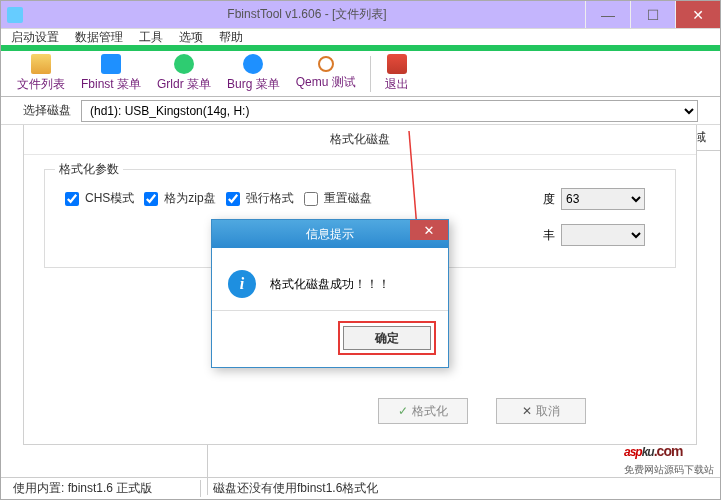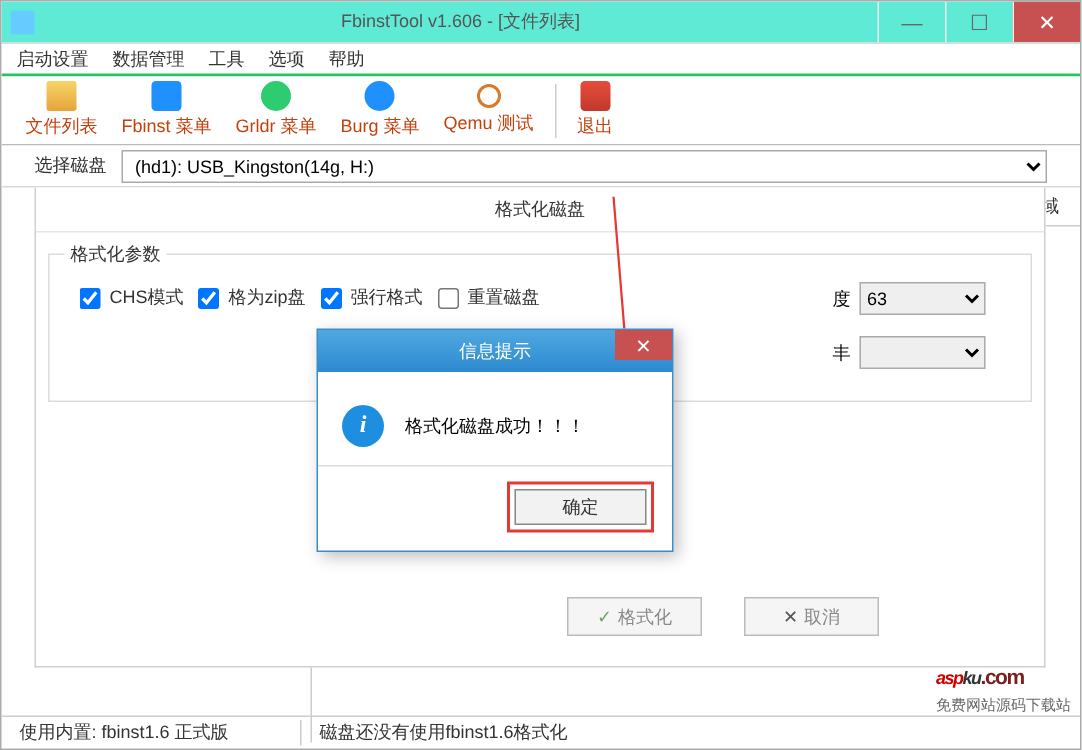--- a/index.html
+++ b/index.html
@@ -1,47 +1,47 @@
 <!DOCTYPE html>
 <html><head>
 <meta charset="utf-8">
 <style>
 * { box-sizing: border-box; margin: 0; padding: 0; font-family: "Microsoft YaHei", "SimSun", Arial, sans-serif; font-size: 12px; }
 body { background: #fff; width: 721px; height: 500px; position: relative; overflow: hidden; border: 1px solid #aaa; }
-.titlebar { height: 28px; background: #5eead4; border-bottom: 1px solid #d9d9d9; display: flex; align-items: center; position: relative; }
+.titlebar { height: 28px; background: #c4b5fd; border-bottom: 1px solid #d9d9d9; display: flex; align-items: center; position: relative; }
 .titlebar .ticon { width: 16px; height: 16px; margin: 0 6px; background: #6cf; border-radius: 2px; }
 .titlebar .ttl { flex: 1; text-align: center; color: #555; }
 .winbtns { display: flex; height: 100%; }
 .winbtns div { width: 45px; display: flex; align-items: center; justify-content: center; font-size: 14px; color: #666; border-left: 1px solid #eee; }
 .winbtns .close { background: #c75050; color: #fff; }
-.menubar { height: 22px; background: #fff; border-bottom: 2px solid #22c55e; display: flex; align-items: center; padding-left: 10px; }
+.menubar { height: 22px; background: #fff; border-bottom: 6px solid #22c55e; display: flex; align-items: center; padding-left: 10px; }
 .menubar span { color: #333; margin-right: 16px; }
 .toolbar { height: 46px; background: #fff; border-bottom: 1px solid #bbb; display: flex; align-items: center; padding-left: 8px; }
-.tbtn { display: flex; flex-direction: column; align-items: center; padding: 2px 8px; color: #c2410c; }
+.tbtn { display: flex; flex-direction: column; align-items: center; padding: 2px 8px; color: #701a75; }
 .tico { width: 20px; height: 20px; margin-bottom: 2px; }
 .ico-folder{ background: linear-gradient(#f7d46a,#e6a43a); border-radius:2px;}
 .ico-disk{ background:#1e90ff;border-radius:3px;}
 .ico-g{ background:#2ecc71;border-radius:50%;}
 .ico-b{ background:#1e90ff;border-radius:50%;}
 .ico-q{ border:2px solid #d97a2a;background:#fff;border-radius:50%;width:16px;height:16px;}
 .ico-exit{ background:linear-gradient(#e74c3c,#c0392b);border-radius:3px;}
 .tsep { width: 1px; height: 36px; background: #ccc; margin: 0 6px; }
 .diskrow { height: 28px; display: flex; align-items: center; padding: 0 22px; border-bottom: 1px solid #d9d9d9; background: #fff; }
 .diskrow label { margin-right: 10px; color: #333; }
 .diskrow select { flex: 1; height: 22px; border: 1px solid #aaa; background: #fff; padding: 0 4px; }
 .workspace { position: relative; height: 370px; display: flex; }
 .leftpane { width: 207px; border-right: 1px solid #ccc; height: 100%; }
 .rightpane { flex: 1; display: flex; flex-direction: column; }
 .colhead { height: 26px; display: flex; align-items: center; border-bottom: 1px solid #ccc; }
 .colhead span { padding: 0 8px; color: #333; }
 .colhead span:not(:last-child){border-right:1px solid #e0e0e0;height:100%;display:flex;align-items:center;}
 .ch-name{flex:1;} .ch-size{width:90px;justify-content:flex-end;} .ch-date{width:80px;} .ch-area{width:70px;}
 .dlg-format { position: absolute; left: 22px; top: 0px; width: 674px; height: 320px; background: #fff; border: 1px solid #d0d0d0; border-top: none; }
 .dlg-format .ftitle { text-align: center; padding: 6px 0; color: #333; border-bottom: 1px solid #e6e6e6; }
-.grp { margin: 14px 8px; border: 1px solid #dcdcdc; padding: 16px 20px 60px; position: relative; }
+.grp { margin: 14px 20px; border: 1px solid #dcdcdc; padding: 16px 20px 60px; position: relative; }
 .grp .glegend { position: absolute; top: -9px; left: 10px; background: #fff; padding: 0 4px; color: #333; }
 .opts { display: flex; flex-direction: row; gap: 10px; margin-top: 4px; }
 .opts label { display: flex; align-items: center; gap: 6px; color: #333; }
 .opts input[type=checkbox]{width:14px;height:14px;}
 .rightopts { position: absolute; right: 30px; top: 18px; display: flex; flex-direction: column; gap: 14px; }
 .rightopts .ro { display: flex; align-items: center; gap: 6px; }
 .rightopts select { width: 84px; height: 22px; border: 1px solid #aaa; }
 .btnrow { position: absolute; right: 110px; bottom: 20px; display: flex; gap: 28px; }
 .bigbtn { width: 90px; height: 26px; border: 1px solid #bbb; background: #f5f5f5; display: flex; align-items: center; justify-content: center; gap: 4px; color: #888; }
 .bigbtn .check{color:#6a6;}
@@ -50,21 +50,21 @@
 .statusbar .cell { padding: 0 12px; color: #333; }
 .statusbar .cell:first-child{border-right:1px solid #ccc;width:200px;}
 .watermark { position: absolute; right: 6px; bottom: 22px; z-index: 200; font-family: Arial; font-style: italic; font-weight: bold; font-size: 26px; letter-spacing: -1px; }
 .watermark .a{color:#c00;} .watermark .b{color:#333;} .watermark .c{font-size:14px;color:#7f1d1d;font-style:normal;}
 .watermark .sub{display:block;font-size:10px;color:#666;font-style:normal;font-weight:normal;text-align:right;letter-spacing:0;}
 .msgbox { position: absolute; left: 210px; top: 218px; width: 238px; z-index: 100; border: 1px solid #3a8cc7; box-shadow: 3px 3px 10px rgba(0,0,0,0.25); background: #fff; text-align: center; }
 .msgbox .mtitle { height: 28px; background: linear-gradient(#4fa8e0,#2d8ad0); display: flex; align-items: center; justify-content: center; position: relative; color: #fff; }
 .msgbox .mtitle .xbtn { position: absolute; right: 0; top: 0; width: 38px; height: 20px; background: #c75050; color: #fff; display: flex; align-items: center; justify-content: center; font-size: 13px; }
 .msgbox .mbody { padding: 22px 16px 12px; display: flex; align-items: center; gap: 14px; border-bottom: 1px solid #ddd; }
 .msgbox .info-ico { width: 28px; height: 28px; border-radius: 50%; background: #1e8fe0; color: #fff; display: flex; align-items: center; justify-content: center; font-weight: bold; font-size: 16px; font-family: Georgia, serif; font-style: italic; }
-.msgbox .mfoot { padding: 10px 12px 12px; display: flex; justify-content: flex-end; }
+.msgbox .mfoot { padding: 10px 12px 12px; display: flex; justify-content: flex-end; font-weight: bold; }
 .msgbox .okwrap { border: 2px solid #e53935; padding: 3px; }
 .msgbox .okbtn { width: 88px; height: 24px; border: 1px solid #888; background: #f2f2f2; display: flex; align-items: center; justify-content: center; color: #333; }
 .arrow { position: absolute; left: 406px; top: 130px; z-index: 90; pointer-events: none; }
 </style>
 </head>
 <body>
 
 <div class="titlebar">
   <div class="ticon"></div>
   <div class="ttl">FbinstTool v1.606 - [文件列表]</div>

